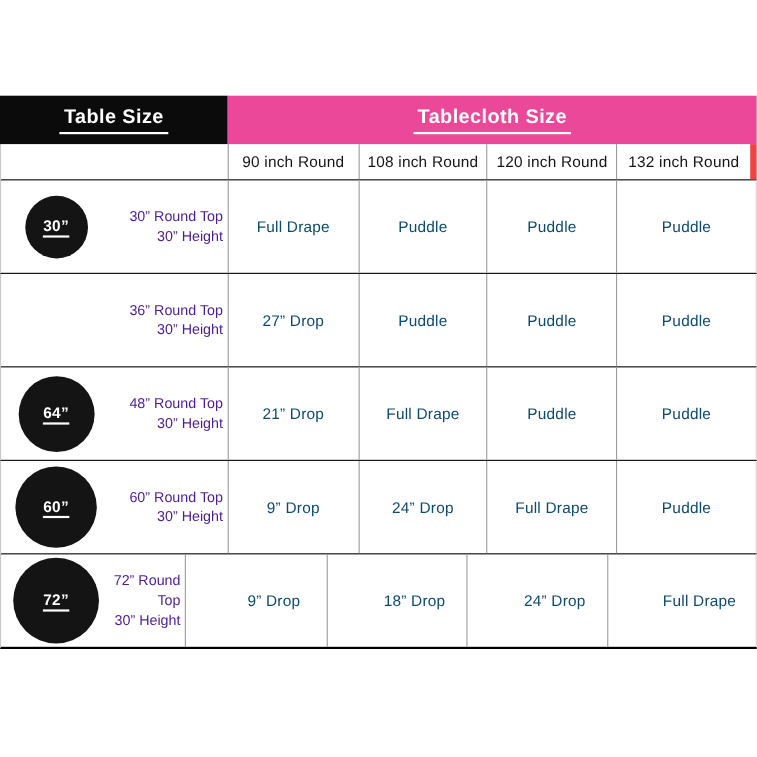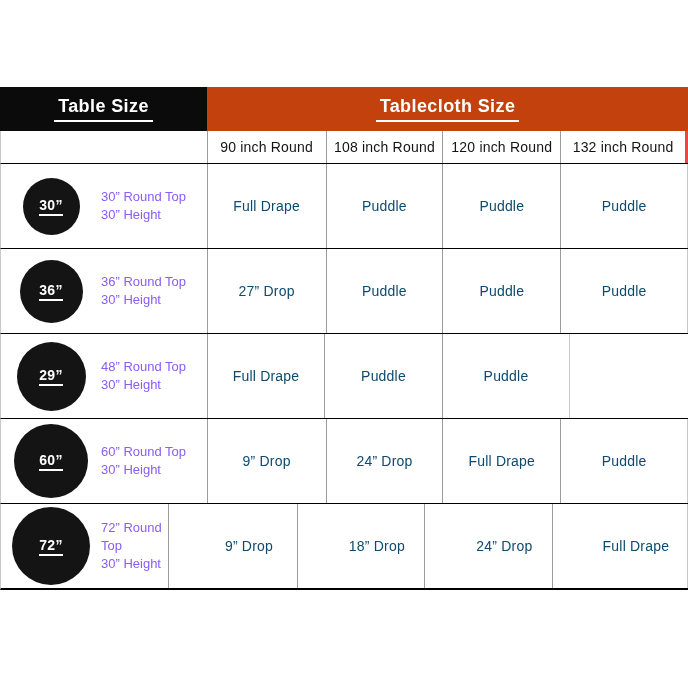--- a/index.html
+++ b/index.html
@@ -4,53 +4,53 @@
 <style>
   * { box-sizing: border-box; margin: 0; padding: 0; }
   html, body { width: 688px; height: 688px; background: #ffffff; }
   body { font-family: "Liberation Sans", sans-serif; color: #111; }
 
   .chart { position: relative; margin-top: 87px; width: 688px; }
 
   
   .header-row { display: flex; height: 44px; }
   .header-black { width: 207px; background: #0b0b0b; display: flex; align-items: center; justify-content: center; }
-  .header-pink  { width: 481px; background: #c2410c; display: flex; align-items: center; justify-content: center; }
+  .header-pink  { width: 481px; background: #ec4899; display: flex; align-items: center; justify-content: center; }
   .hdr-label { color: #ffffff; font-weight: bold; font-size: 18px; letter-spacing: 0.4px;
                border-bottom: 2px solid #ffffff; padding: 0 4px 3px 4px; }
 
   
   .w-left { width: 207px; }
   .w-c0 { width: 119px; }
   .w-c1 { width: 117px; }
   .w-c2 { width: 118px; }
   .w-c3 { width: 127px; }
 
   
   .subheader-row { display: flex; height: 33px; border-bottom: 1px solid #000; border-left: 1px solid #c9c9c9; }
   .sub-cell { border-right: 1px solid #9c9c9c; display: flex; align-items: center; justify-content: center;
               font-size: 14px; color: #141414; letter-spacing: 0.2px; }
-  .sub-cell:last-child { border-right: 3px solid #ef4444; }
+  .sub-cell:last-child { border-right: 6px solid #ef4444; }
 
   
   .data-row { display: flex; height: 85px; border-bottom: 1px solid #000; border-left: 1px solid #c9c9c9; }
   .data-row.last { height: 86px; border-bottom-width: 2px; gap: 32px; }
 
   .left-cell { width: 207px; border-right: 1px solid #9c9c9c; display: flex; align-items: center; }
   .circle-wrap { width: 100px; display: flex; align-items: center; justify-content: center; }
   .circle { background: #141414; border-radius: 50%; display: flex; align-items: center; justify-content: center; }
   .c0 { width: 57px; height: 57px; }
   .c1 { width: 63px; height: 63px; }
   .c2 { width: 69px; height: 69px; }
   .c3 { width: 74px; height: 74px; }
   .c4 { width: 78px; height: 78px; }
   .circle-label { color: #ffffff; font-weight: bold; font-size: 14px; letter-spacing: 0.3px;
                   border-bottom: 2px solid #ffffff; padding-bottom: 1px; }
 
-  .desc { flex: 1; text-align: left; font-size: 13px; line-height: 18px; color: #8b5cf6; padding-right: 4px; }
+  .desc { flex: 1; text-align: right; font-size: 13px; line-height: 18px; color: #4c1d95; padding-right: 4px; }
 
   .val-cell { border-right: 1px solid #9c9c9c; display: flex; align-items: center; justify-content: center;
               font-size: 14px; color: #0c4a6e; font-weight: 500; letter-spacing: 0.2px; }
   .val-cell:last-child { border-right: 1px solid #c9c9c9; }
 </style>
 </head>
 <body>
 
 <div class="chart">
 
@@ -84,48 +84,44 @@
       </div>
     </div>
     <div class="val-cell w-c0">Full Drape</div>
     <div class="val-cell w-c1">Puddle</div>
     <div class="val-cell w-c2">Puddle</div>
     <div class="val-cell w-c3">Puddle</div>
   </div>
 
   <div class="data-row">
     <div class="left-cell">
-      <div class="circle-wrap">
-        <div class="circle c1">
-          <span class="circle-label">36”</span>
-        </div>
-      </div>
       <div class="desc">
         <div>36” Round Top</div>
         <div>30” Height</div>
       </div>
     </div>
     <div class="val-cell w-c0">27” Drop</div>
     <div class="val-cell w-c1">Puddle</div>
     <div class="val-cell w-c2">Puddle</div>
     <div class="val-cell w-c3">Puddle</div>
   </div>
 
   <div class="data-row">
     <div class="left-cell">
       <div class="circle-wrap">
         <div class="circle c2">
-          <span class="circle-label">29”</span>
+          <span class="circle-label">64”</span>
         </div>
       </div>
       <div class="desc">
         <div>48” Round Top</div>
         <div>30” Height</div>
       </div>
     </div>
+    <div class="val-cell w-c0">21” Drop</div>
     <div class="val-cell w-c1">Full Drape</div>
     <div class="val-cell w-c2">Puddle</div>
     <div class="val-cell w-c3">Puddle</div>
   </div>
 
   <div class="data-row">
     <div class="left-cell">
       <div class="circle-wrap">
         <div class="circle c3">
           <span class="circle-label">60”</span>

